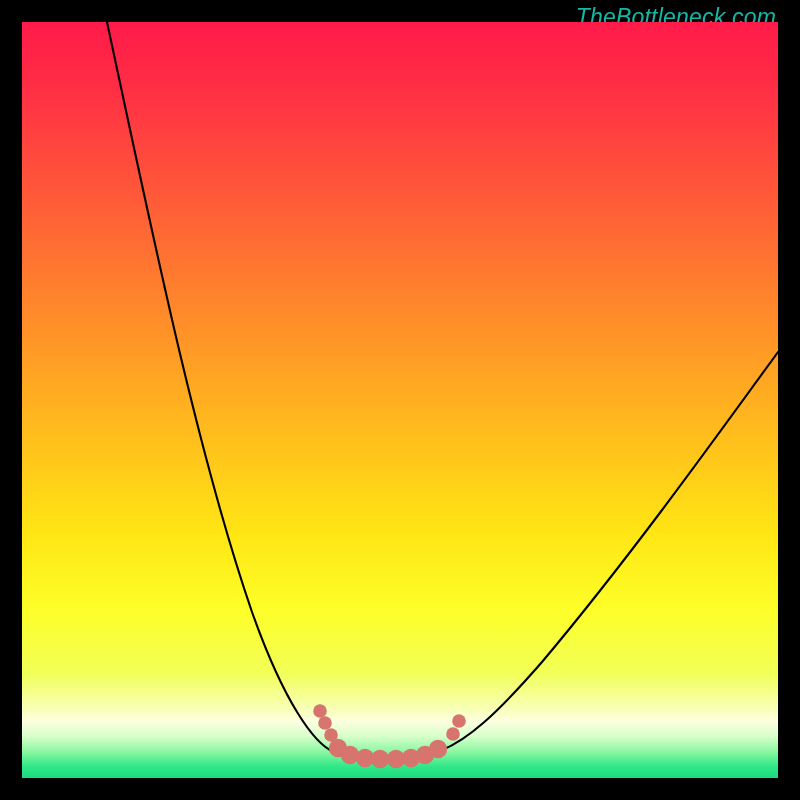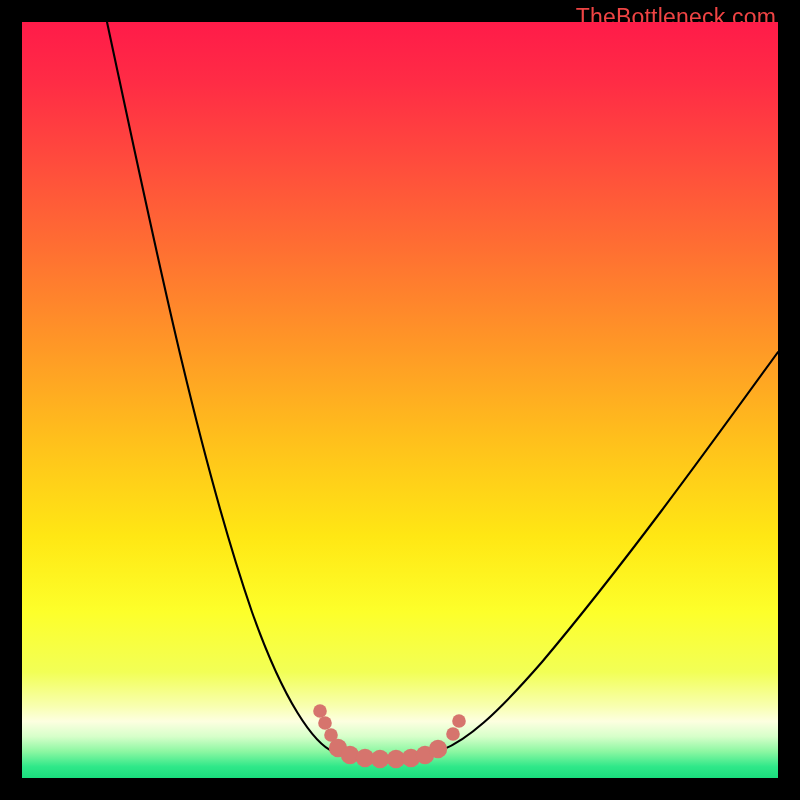--- a/index.html
+++ b/index.html
@@ -23,24 +23,25 @@
     top: 22px;
     left: 22px;
     width: 756px;
     height: 756px;
     overflow: hidden;
   }
   .watermark {
     position: absolute;
     top: 4px;
     right: 24px;
-    color: #ef4444;
+    color: #14b8a6;
     font-size: 23px;
     font-weight: 500;
     letter-spacing: 0.2px;
+    font-style: italic;
   }
   svg { display: block; }
 </style>
 </head>
 <body>
 
 <div class="frame">
   <div class="watermark">TheBottleneck.com</div>
 
   <div class="plot">

